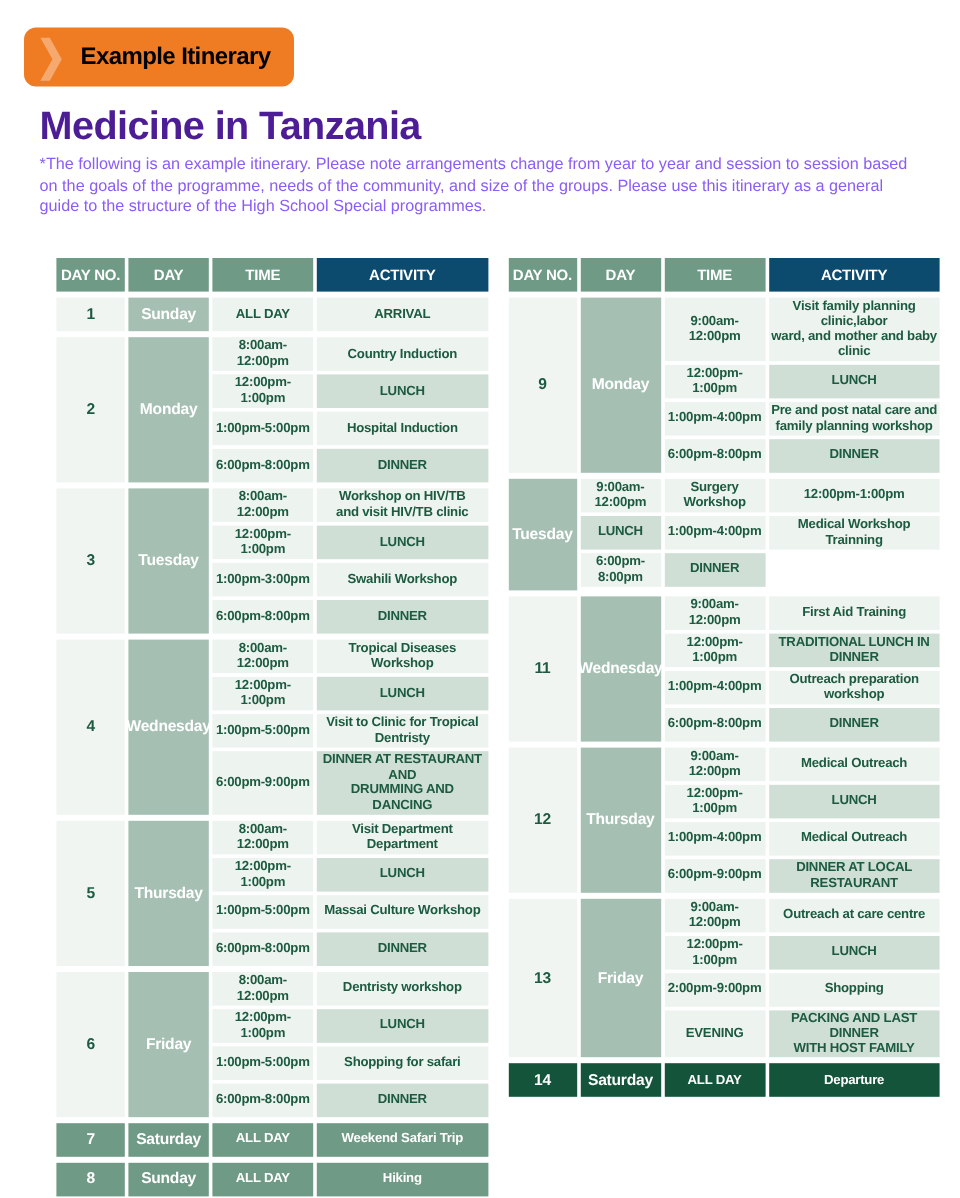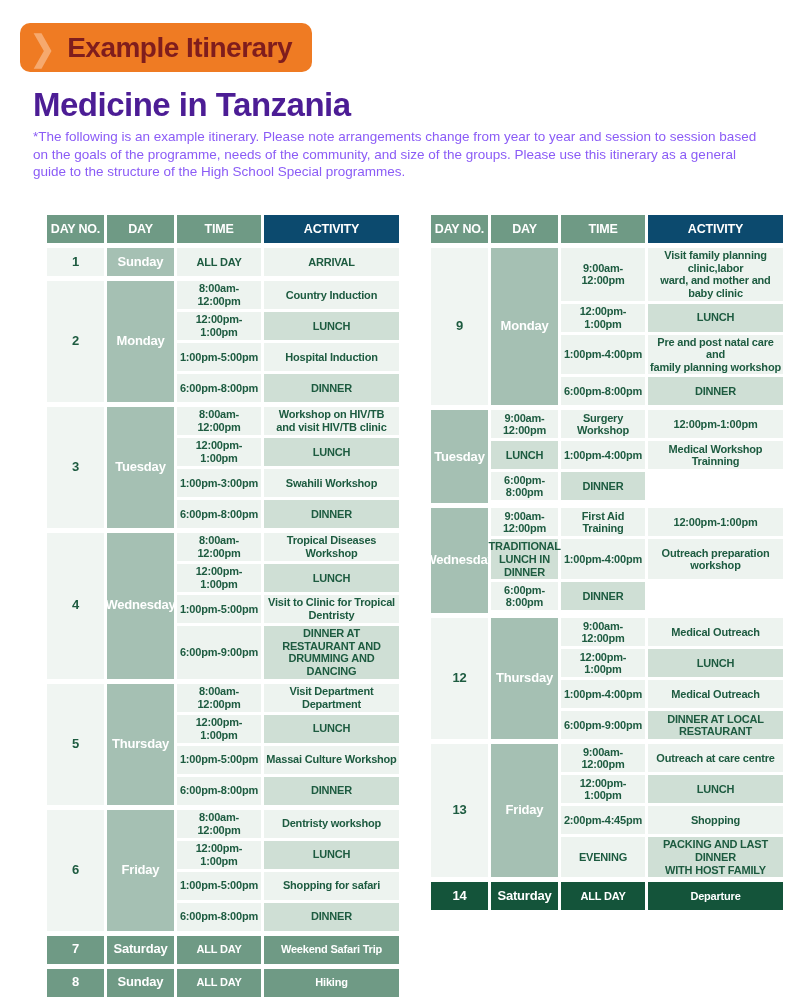--- a/index.html
+++ b/index.html
@@ -9,37 +9,37 @@
   .banner {
     position: absolute; left: 20px; top: 23px; height: 49px;
     background: #ef7b23; border-radius: 10px;
     display: inline-flex; align-items: center; padding: 0 20px 0 10px;
   }
   .banner-chevron {
     color: #f6a96e; font-size: 30px; font-weight: bold;
     margin-right: 12px; line-height: 1; transform: scaleY(1.15);
   }
   .banner-title {
-    color: #7f1d1d; font-size: 28px; font-weight: bold; letter-spacing: -0.5px;
+    color: #000000; font-size: 20px; font-weight: bold; letter-spacing: -0.5px;
     white-space: nowrap;
   }
 
   .page-title {
     position: absolute; left: 33px; top: 86px;
     color: #4c1d95; font-size: 33px; font-weight: bold; letter-spacing: -0.5px;
   }
 
   .intro {
     position: absolute; left: 33px; top: 128px; width: 737px;
     color: #8b5cf6; font-size: 13.5px; line-height: 1.3;
   }
 
   .tables-wrap {
     position: absolute; left: 18px; top: 215px; width: 765px;
-    display: flex; gap: 32px; padding-left: 29px;
+    display: flex; gap: 17px; padding-left: 29px;
   }
   .itable { display: flex; flex-direction: column; gap: 5px; flex: 1; }
 
   .t-header, .block {
     display: grid; grid-template-columns: 57px 67px 84px 1fr; gap: 3px;
   }
   .hcell {
     background: #6f9a85; color: #ffffff; font-weight: bold;
     height: 28px; display: flex; align-items: center; justify-content: center;
     font-size: 12.5px; letter-spacing: -0.2px;
@@ -194,20 +194,21 @@
         <div class="cell time">9:00am-12:00pm</div>
         <div class="cell activity">Surgery Workshop</div>
         <div class="cell time">12:00pm-1:00pm</div>
         <div class="cell activity hl">LUNCH</div>
         <div class="cell time">1:00pm-4:00pm</div>
         <div class="cell activity">Medical Workshop Trainning</div>
         <div class="cell time">6:00pm-8:00pm</div>
         <div class="cell activity hl">DINNER</div>
       </div>
       <div class="block">
+        <div class="cell dayno" style="grid-row: 1 / span 4;">11</div>
         <div class="cell dayname" style="grid-row: 1 / span 4;">Wednesday</div>
         <div class="cell time">9:00am-12:00pm</div>
         <div class="cell activity">First Aid Training</div>
         <div class="cell time">12:00pm-1:00pm</div>
         <div class="cell activity hl">TRADITIONAL LUNCH IN DINNER</div>
         <div class="cell time">1:00pm-4:00pm</div>
         <div class="cell activity">Outreach preparation workshop</div>
         <div class="cell time">6:00pm-8:00pm</div>
         <div class="cell activity hl">DINNER</div>
       </div>
@@ -223,21 +224,21 @@
         <div class="cell time">6:00pm-9:00pm</div>
         <div class="cell activity hl">DINNER AT LOCAL RESTAURANT</div>
       </div>
       <div class="block">
         <div class="cell dayno" style="grid-row: 1 / span 4;">13</div>
         <div class="cell dayname" style="grid-row: 1 / span 4;">Friday</div>
         <div class="cell time">9:00am-12:00pm</div>
         <div class="cell activity">Outreach at care centre</div>
         <div class="cell time">12:00pm-1:00pm</div>
         <div class="cell activity hl">LUNCH</div>
-        <div class="cell time">2:00pm-4:45pm</div>
+        <div class="cell time">2:00pm-9:00pm</div>
         <div class="cell activity">Shopping</div>
         <div class="cell time">EVENING</div>
         <div class="cell activity hl">PACKING AND LAST DINNER
 WITH HOST FAMILY</div>
       </div>
       <div class="block dark">
         <div class="cell dayno" style="grid-row: 1 / span 1;">14</div>
         <div class="cell dayname" style="grid-row: 1 / span 1;">Saturday</div>
         <div class="cell time">ALL DAY</div>
         <div class="cell activity">Departure</div>

